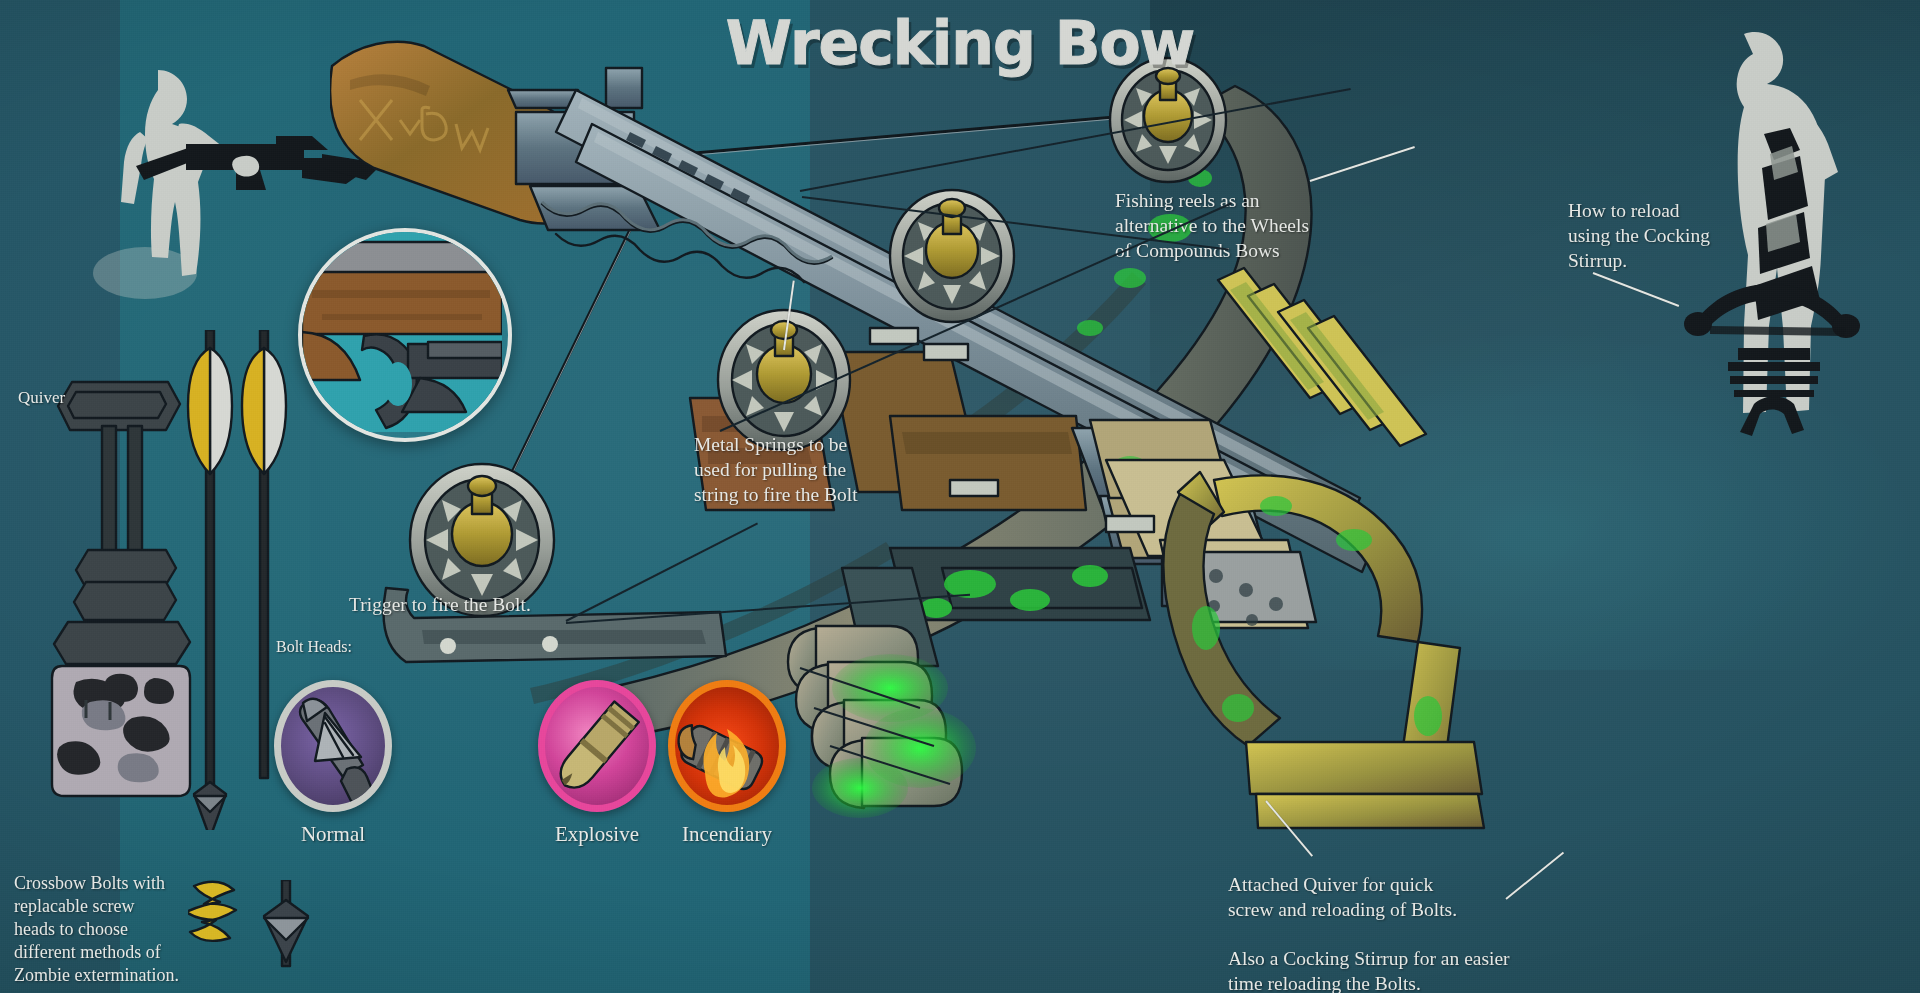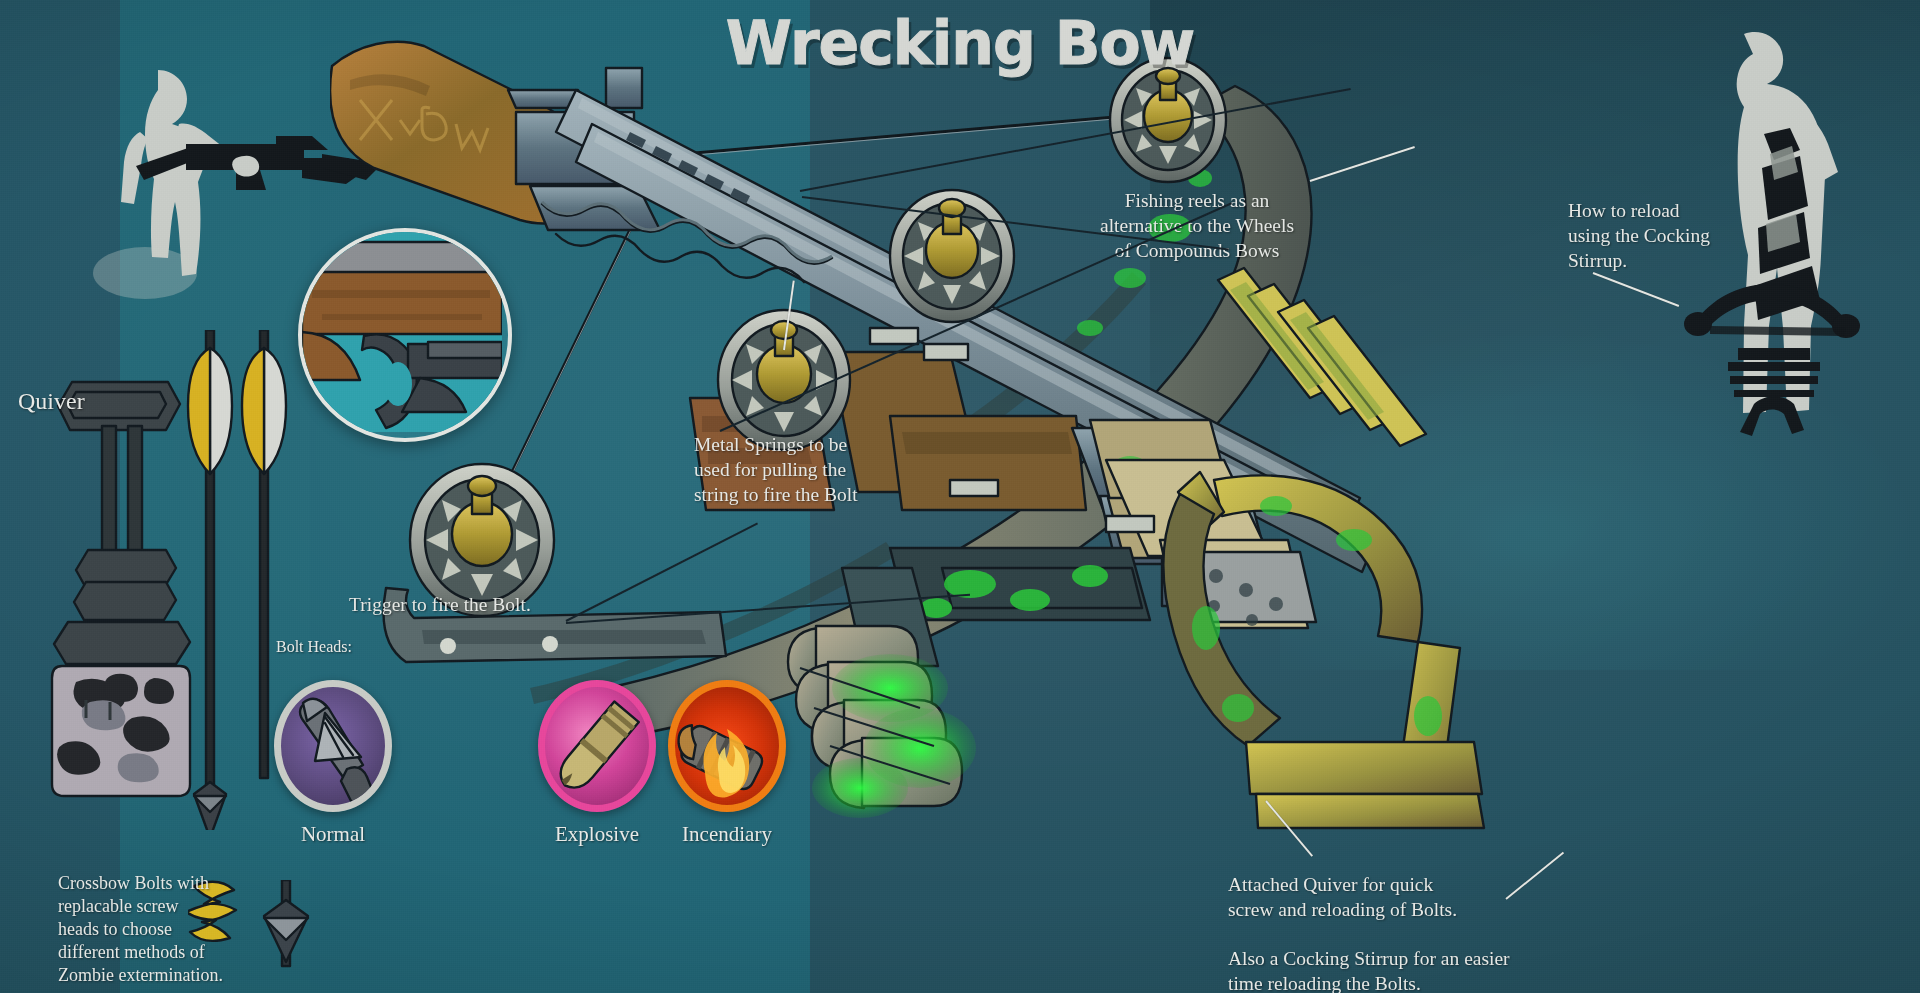--- a/index.html
+++ b/index.html
@@ -42,21 +42,21 @@
     font-family:"DejaVu Sans",sans-serif;font-weight:bold;font-size:60px;
     letter-spacing:-1px;color:#d6d8d4;
     text-shadow:3px 4px 0 rgba(0,0,0,.30);
     -webkit-text-stroke:1px #d6d8d4;}
 
   
   .note{position:absolute;color:#e7e9e6;font-family:"Liberation Serif",serif;
     font-size:19.5px;line-height:25px;text-shadow:1px 1px 2px rgba(0,0,0,.45);}
   .note.sm{font-size:18px;line-height:23px;}
   .lbl{position:absolute;color:#e9ebe8;font-family:"Liberation Serif",serif;
-    font-size:24px;text-shadow:1px 1px 2px rgba(0,0,0,.5);}
+    font-size:17px;text-shadow:1px 1px 2px rgba(0,0,0,.5);}
 
   
   .lead{position:absolute;background:#e4e7e3;height:2px;transform-origin:0 50%;
      box-shadow:0 0 1px rgba(0,0,0,.4);}
   .thin{position:absolute;background:#15232b;height:2px;transform-origin:0 50%;}
 
   
   .sil{position:absolute;fill:#c9cdc8;}
 
   
@@ -604,21 +604,21 @@
       </g>
   </svg>
   <svg style="position:absolute;left:188px;top:876px;" width="56" height="80" viewBox="0 0 56 80">
     <g class="ink" fill="#d9b824">
       <path d="M6 10 q24 -10 40 4 q-18 6 -30 14 q18 -2 32 6 q-16 10 -34 12 q18 4 28 16 q-26 8 -40 -6 q16 -4 26 -12 q-18 0 -30 -8 q18 -8 34 -10 q-18 -6 -26 -16z"></path>
     </g>
   </svg>
 
   <div class="lbl" style="left:18px;top:388px;">Quiver</div>
 
-  <div class="note" style="left:1067px;top:188px;width:260px;text-align:center;">
+  <div class="note" style="left:1115px;top:188px;width:260px;">
     <div>Fishing reels as an</div>
     <div>alternative to the Wheels</div>
     <div>of Compounds Bows</div>
   </div>
   <div class="lead" style="left:1310px;top:180px;width:110px;transform:rotate(-18deg);"></div>
   <div class="thin" style="left:800px;top:190px;width:560px;transform:rotate(-10.5deg);"></div>
   <div class="thin" style="left:802px;top:196px;width:430px;transform:rotate(7deg);"></div>
   <div class="thin" style="left:720px;top:430px;width:560px;transform:rotate(-24deg);"></div>
 
   <div class="note" style="left:1568px;top:198px;width:180px;">
@@ -632,21 +632,21 @@
     <div>Metal Springs to be</div>
     <div>used for pulling the</div>
     <div>string to fire the Bolt</div>
   </div>
   <div class="lead" style="left:784px;top:349px;width:70px;transform:rotate(-82deg);"></div>
   <div class="thin" style="left:566px;top:620px;width:215px;transform:rotate(-27deg);"></div>
   <div class="thin" style="left:566px;top:622px;width:405px;transform:rotate(-4deg);"></div>
 
   <div class="note" style="left:349px;top:592px;width:280px;">Trigger to fire the Bolt.</div>
 
-  <div class="note sm" style="left:14px;top:872px;width:200px;margin-left:44px;">
+  <div class="note sm" style="left:14px;top:872px;width:200px;">
     <div>Crossbow Bolts with</div>
     <div>replacable screw</div>
     <div>heads to choose</div>
     <div>different methods of</div>
     <div>Zombie extermination.</div>
   </div>
 
   <div class="note" style="left:1228px;top:872px;width:290px;">
     <div>Attached Quiver for quick</div>
     <div>screw and reloading of Bolts.</div>

